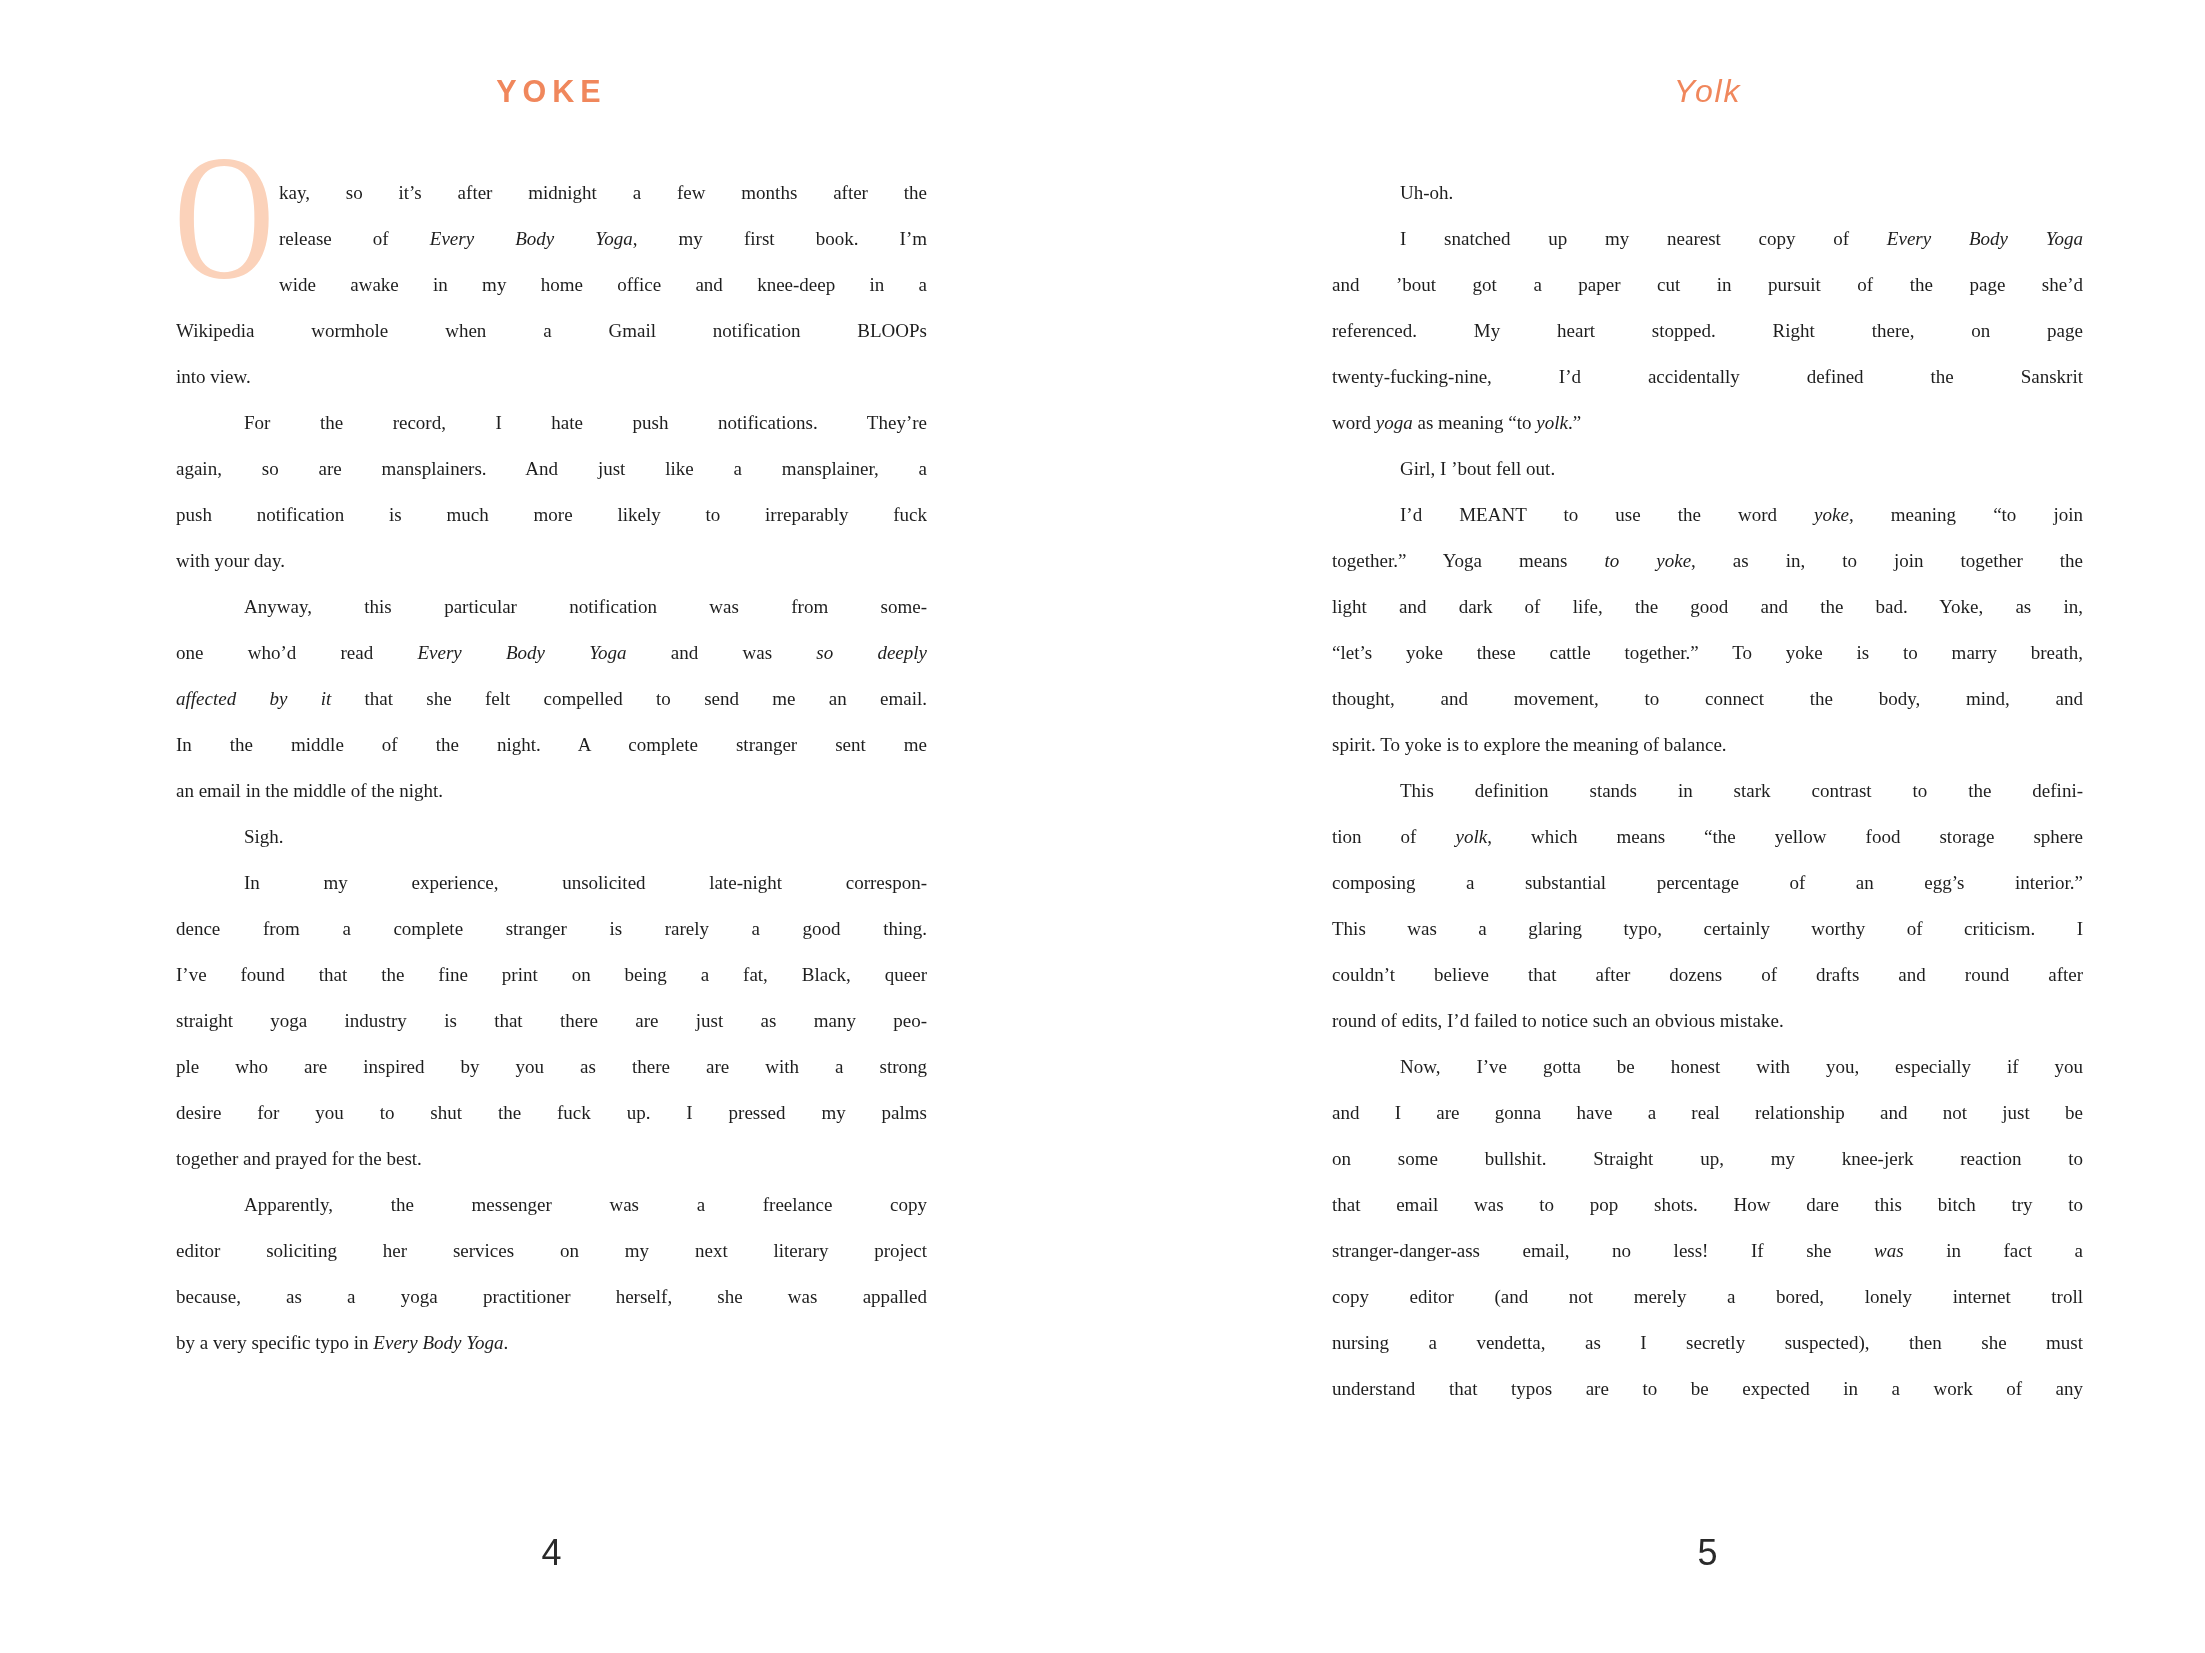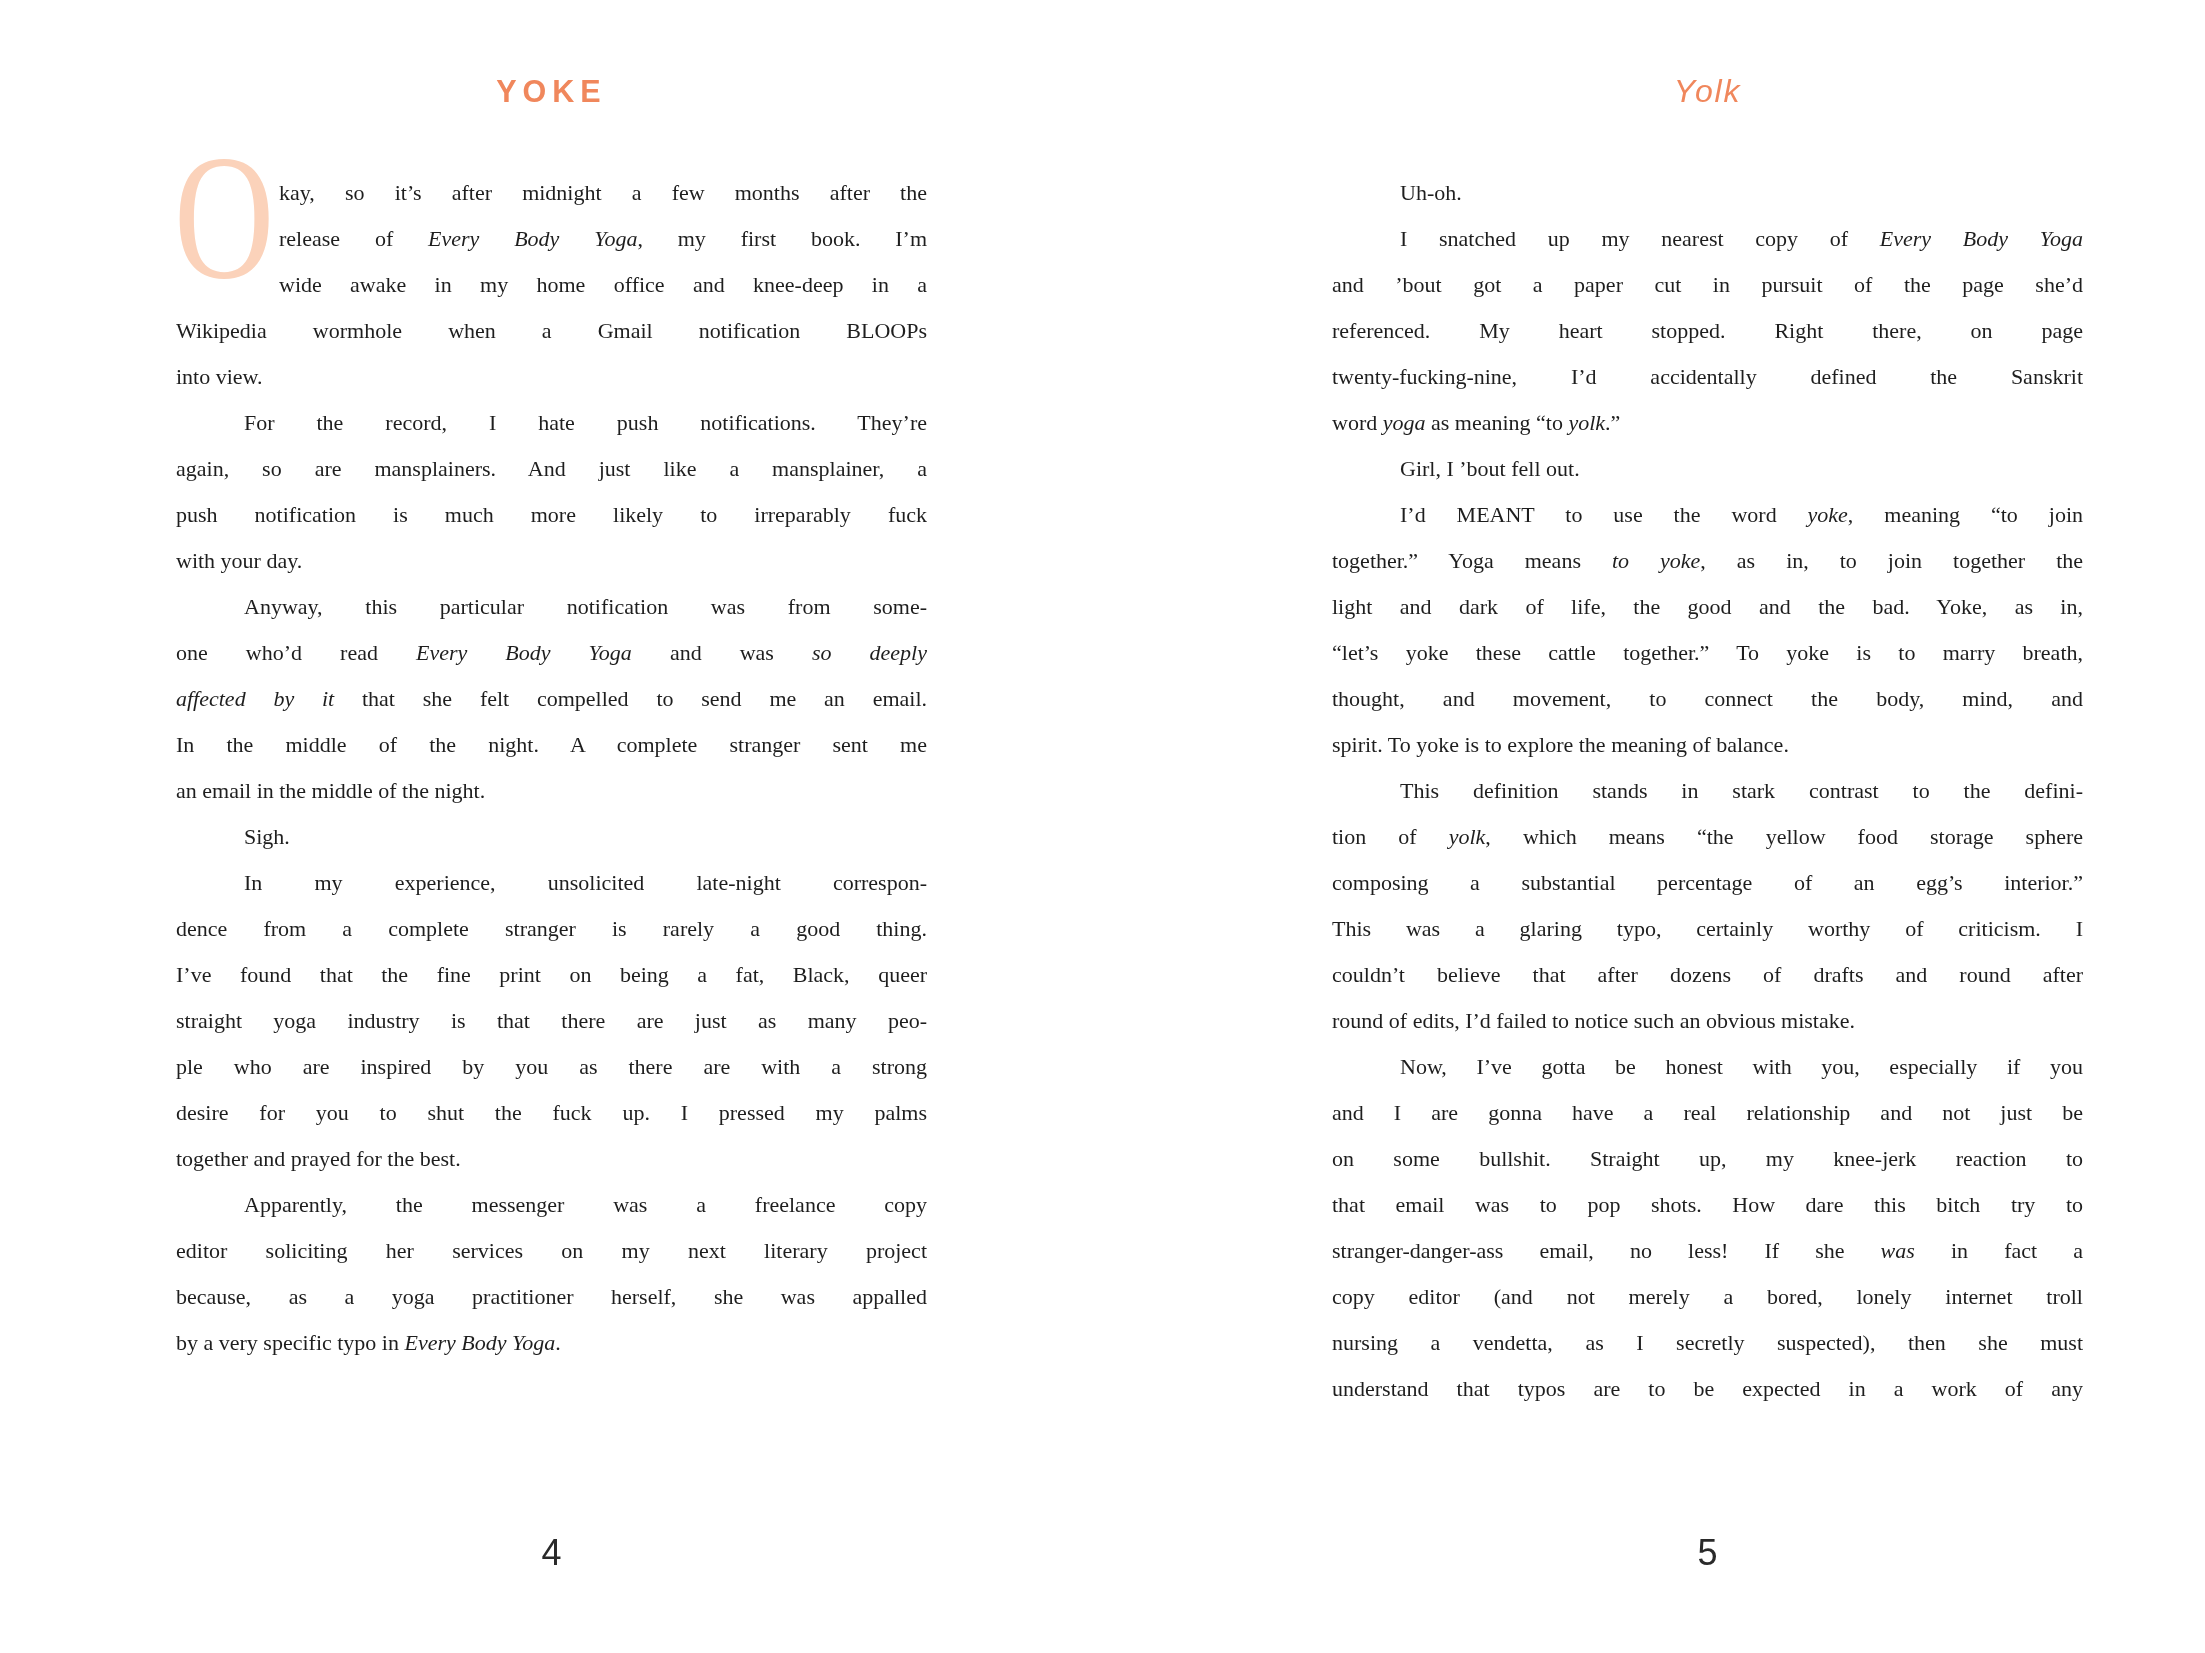--- a/index.html
+++ b/index.html
@@ -17,21 +17,21 @@
   .page.left{left:176px;}
   .page.right{left:1332px;}
   .running-head{
     position:absolute;top:76px;left:0;width:100%;text-align:center;
     color:var(--accent);font-family:"Liberation Sans",sans-serif;line-height:30.5px;
   }
   .running-head.caps{font-size:30.5px;font-weight:bold;letter-spacing:6px;}
   .running-head.ital{font-size:32px;font-style:italic;letter-spacing:1.7px;}
   .body-text{position:absolute;top:170px;left:0;width:751px;}
   .line{
-    height:46px;line-height:46px;font-size:22px;
+    height:46px;line-height:46px;font-size:19px;
     text-align:justify;text-align-last:justify;overflow:hidden;
   }
   .line.para-end{text-align-last:left;}
   .line.indent{padding-left:68px;}
   .line.dc-offset{padding-left:103px;}
   .line i{}
   .dropcap{
     position:absolute;left:-1.7px;top:-42px;
     font-size:178px;line-height:178px;color:var(--dropcap);
     font-family:"Liberation Serif",serif;

